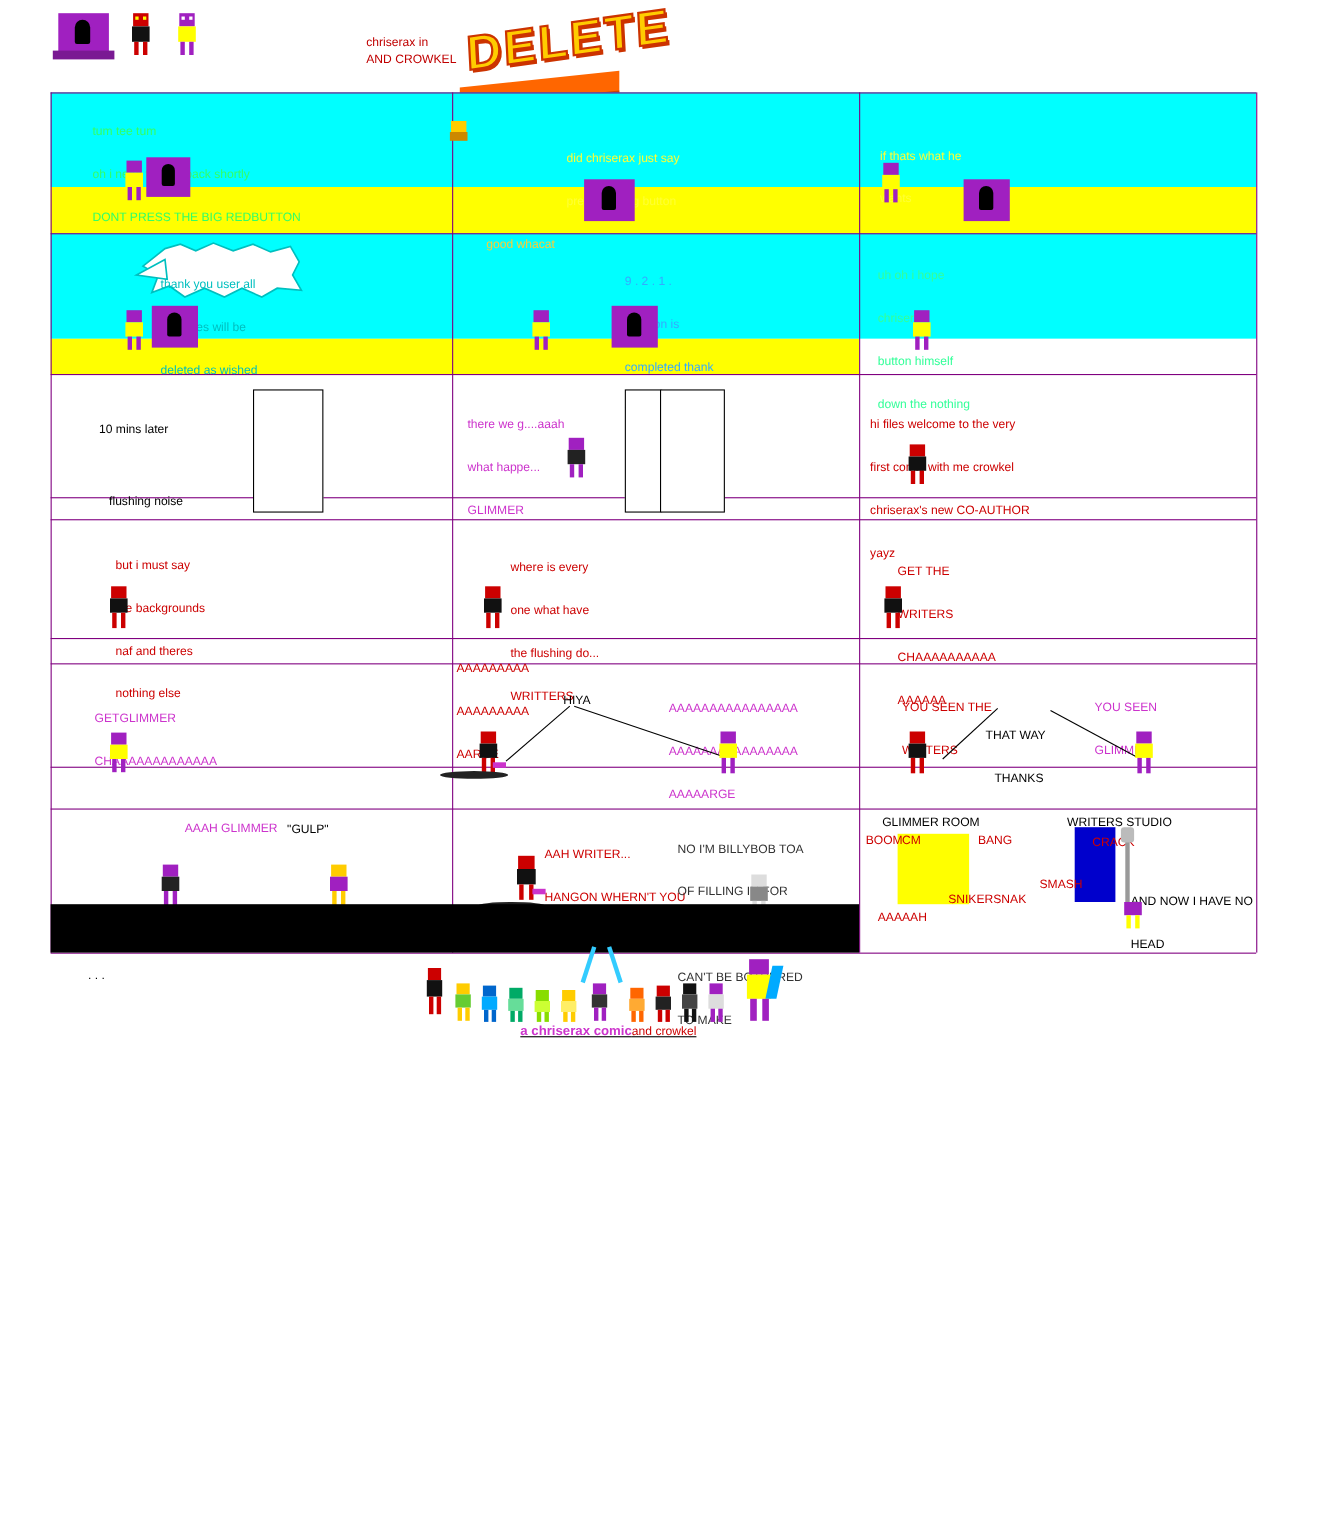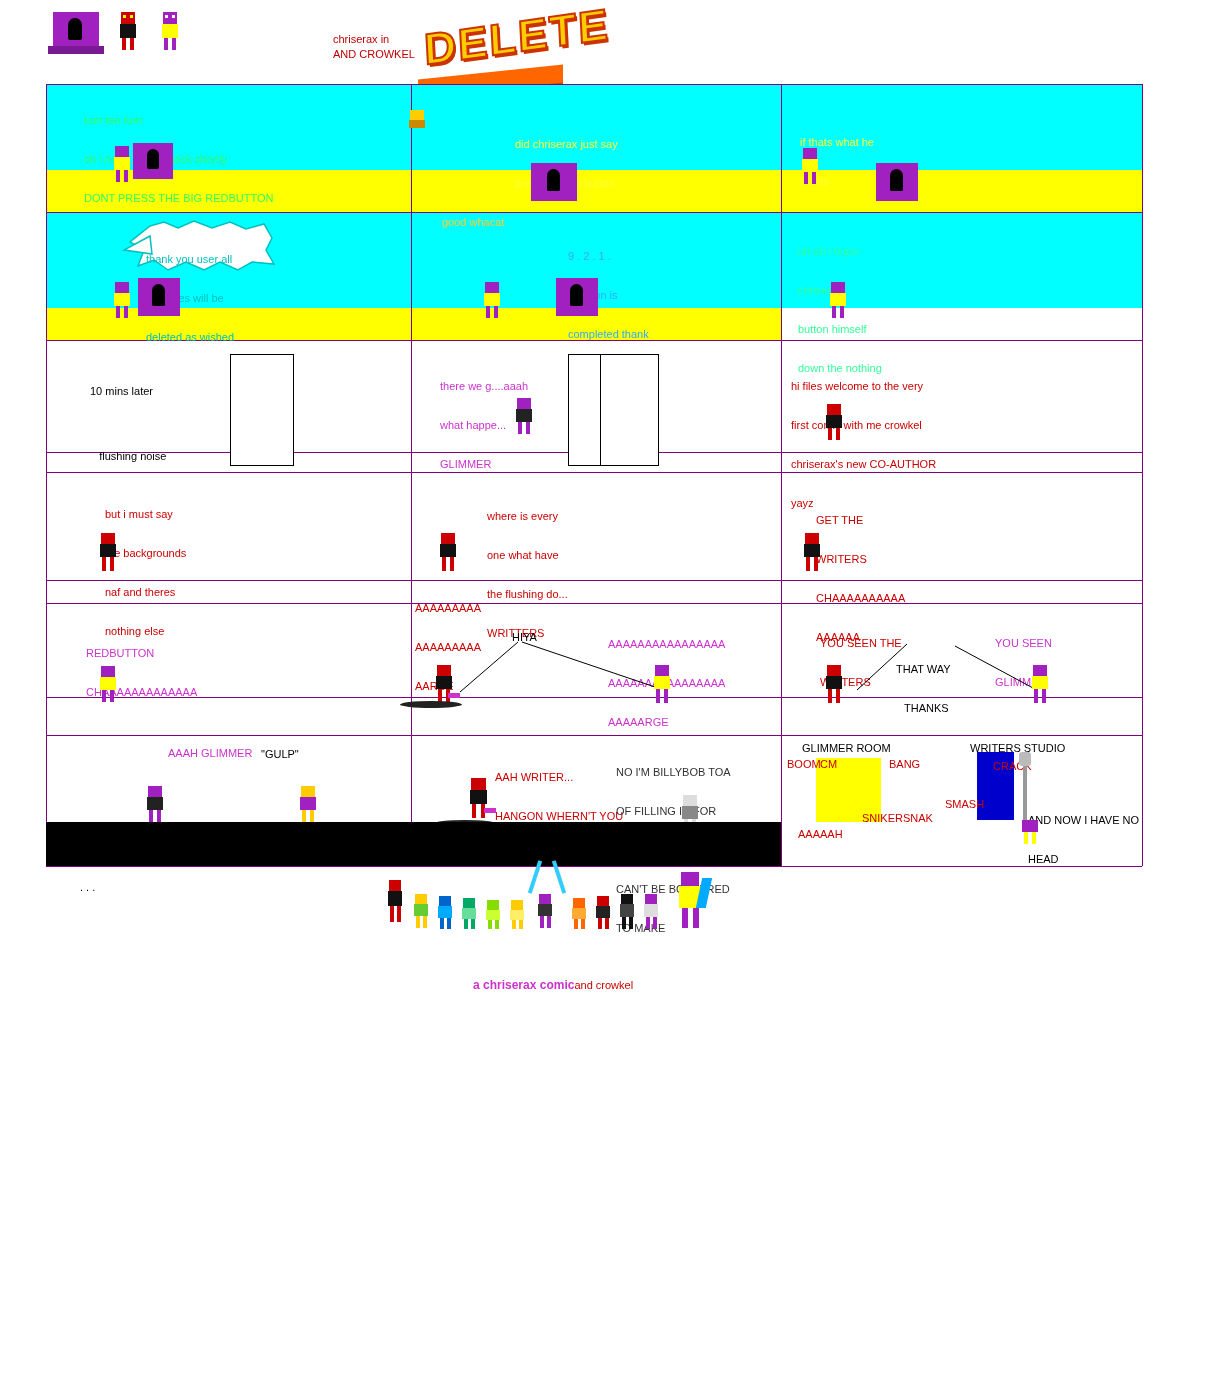--- a/index.html
+++ b/index.html
@@ -166,21 +166,21 @@
   <div class="abs" style="left:14px;top:24px;width:4px;height:12px;background:#a020c0;"></div>
 </div>
 
 <div class="abs txt" style="left:90px;top:359px;font-size:11px;color:#000000;">
   <div>10 mins later</div>
   <div></div>
   <div>   flushing noise</div>
 </div>
 <div class="abs" style="left:230px;top:354px;width:62px;height:110px;background:#ffffff;border:1px solid #000;"></div>
 
-<div class="abs txt" style="left:440px;top:354px;font-size:11px;color:#cc33cc;">
+<div class="abs txt" style="left:425px;top:354px;font-size:11px;color:#cc33cc;">
   <div>there we g....aaah</div>
   <div>what happe...</div>
   <div>GLIMMER</div>
 </div>
 <div class="abs" style="left:568px;top:354px;width:32px;height:110px;background:#ffffff;border:1px solid #000;"></div>
 <div class="abs" style="left:600px;top:354px;width:57px;height:110px;background:#ffffff;border:1px solid #000;"></div>
 <div class="abs" style="left:512px;top:398px;width:24px;height:40px;">
   <div class="abs" style="left:5px;top:0;width:14px;height:11px;background:#a020c0;"></div>
   <div class="abs" style="left:4px;top:11px;width:16px;height:13px;background:#222;"></div>
   <div class="abs" style="left:6px;top:24px;width:4px;height:12px;background:#a020c0;"></div>
@@ -206,21 +206,21 @@
   <div>naf and theres</div>
   <div>nothing else</div>
 </div>
 <div class="abs" style="left:96px;top:533px;width:24px;height:42px;">
   <div class="abs" style="left:5px;top:0;width:14px;height:11px;background:#cc0000;"></div>
   <div class="abs" style="left:4px;top:11px;width:16px;height:13px;background:#111;"></div>
   <div class="abs" style="left:6px;top:24px;width:4px;height:14px;background:#cc0000;"></div>
   <div class="abs" style="left:14px;top:24px;width:4px;height:14px;background:#cc0000;"></div>
 </div>
 
-<div class="abs txt" style="left:464px;top:484px;font-size:11px;color:#cc0000;margin-left:23px;">
+<div class="abs txt" style="left:464px;top:484px;font-size:11px;color:#cc0000;">
   <div>where is every</div>
   <div>one what have</div>
   <div>the flushing do...</div>
   <div>WRITTERS</div>
 </div>
 <div class="abs" style="left:436px;top:533px;width:24px;height:42px;">
   <div class="abs" style="left:5px;top:0;width:14px;height:11px;background:#cc0000;"></div>
   <div class="abs" style="left:4px;top:11px;width:16px;height:13px;background:#111;"></div>
   <div class="abs" style="left:6px;top:24px;width:4px;height:14px;background:#cc0000;"></div>
   <div class="abs" style="left:14px;top:24px;width:4px;height:14px;background:#cc0000;"></div>
@@ -233,21 +233,21 @@
   <div>AAAAAA</div>
 </div>
 <div class="abs" style="left:800px;top:533px;width:24px;height:42px;">
   <div class="abs" style="left:5px;top:0;width:14px;height:11px;background:#cc0000;"></div>
   <div class="abs" style="left:4px;top:11px;width:16px;height:13px;background:#111;"></div>
   <div class="abs" style="left:6px;top:24px;width:4px;height:14px;background:#cc0000;"></div>
   <div class="abs" style="left:14px;top:24px;width:4px;height:14px;background:#cc0000;"></div>
 </div>
 
 <div class="abs txt" style="left:86px;top:621px;font-size:11px;color:#cc33cc;">
-  <div>REDBUTTON</div>
+  <div>GETGLIMMER</div>
   <div>CHAAAAAAAAAAAAA</div>
 </div>
 <div class="abs" style="left:96px;top:666px;width:24px;height:40px;">
   <div class="abs" style="left:5px;top:0;width:14px;height:11px;background:#a020c0;"></div>
   <div class="abs" style="left:4px;top:11px;width:16px;height:13px;background:#ffff00;"></div>
   <div class="abs" style="left:6px;top:24px;width:4px;height:12px;background:#a020c0;"></div>
   <div class="abs" style="left:14px;top:24px;width:4px;height:12px;background:#a020c0;"></div>
 </div>
 
 <div class="abs txt" style="left:415px;top:576px;font-size:11px;color:#cc0000;">
@@ -457,15 +457,15 @@
     <div class="abs" style="left:12px;top:23px;width:4px;height:12px;background:#111;"></div>
   </div>
   <div class="abs" style="left:258px;top:22px;width:20px;height:36px;">
     <div class="abs" style="left:4px;top:0;width:12px;height:10px;background:#a020c0;"></div>
     <div class="abs" style="left:3px;top:10px;width:14px;height:13px;background:#ddd;"></div>
     <div class="abs" style="left:5px;top:23px;width:4px;height:12px;background:#a020c0;"></div>
     <div class="abs" style="left:12px;top:23px;width:4px;height:12px;background:#a020c0;"></div>
   </div>
 </div>
 
-<div class="abs" style="left:473px;top:978px;font-size:12px;">
+<div class="abs" style="left:473px;top:930px;font-size:12px;text-decoration:underline;">
   <span style="color:#cc33cc;font-weight:bold;">a chriserax comic</span><span style="color:#cc0000;font-size:11px;">and crowkel</span>
 </div>
 
 </body></html>

